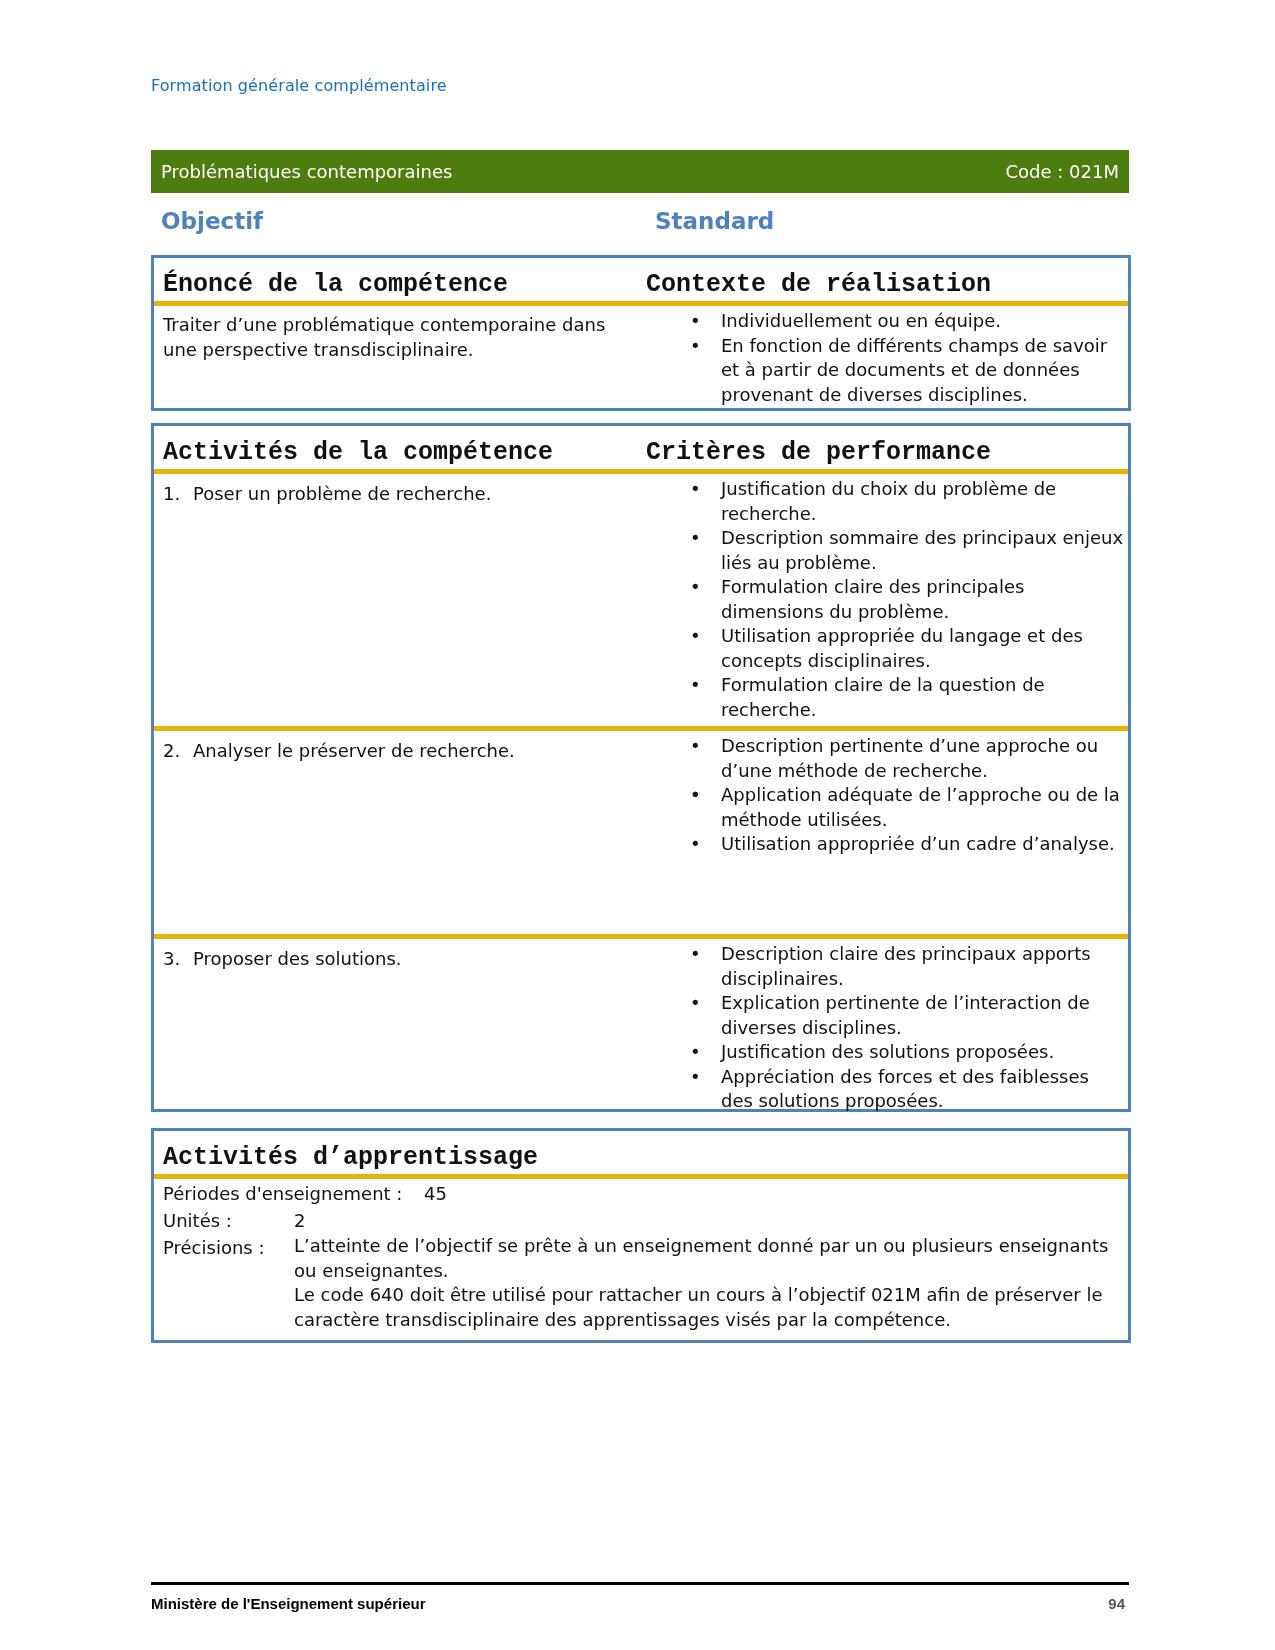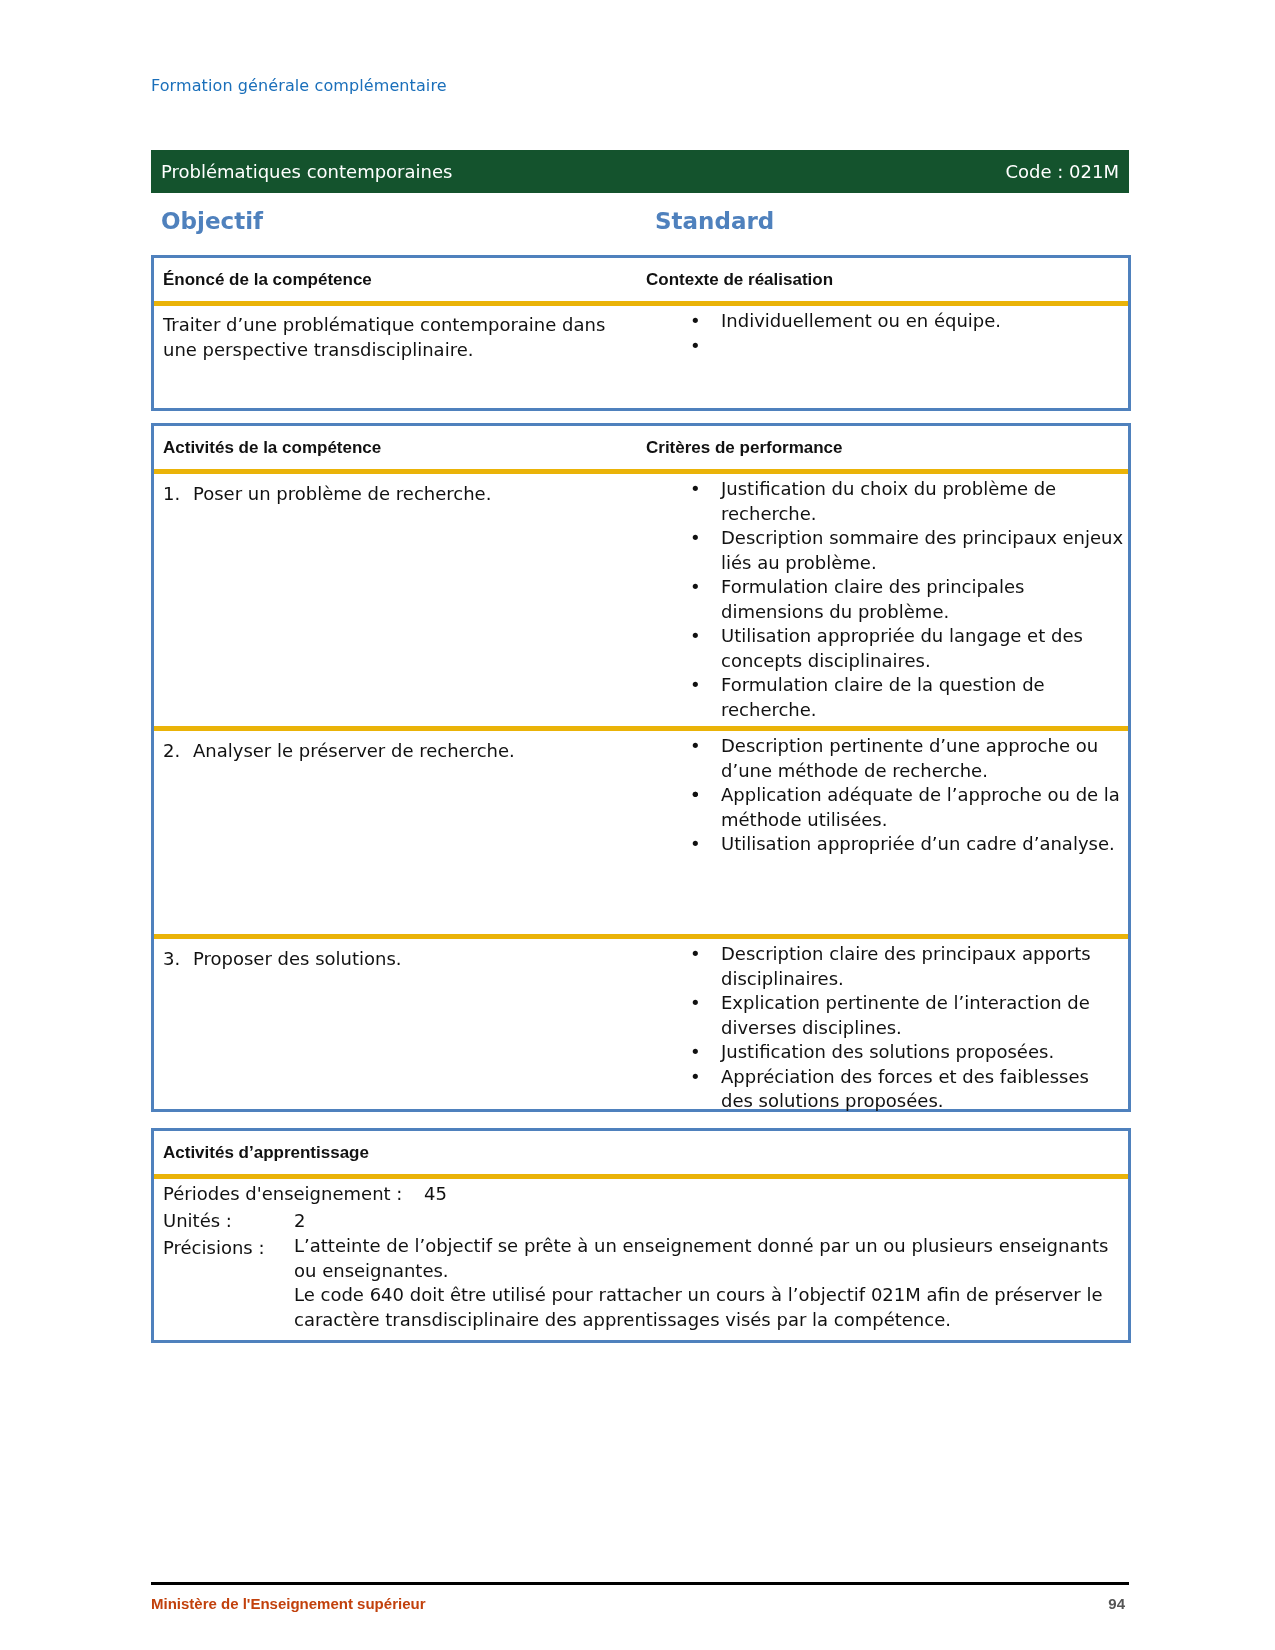--- a/index.html
+++ b/index.html
@@ -1,41 +1,41 @@
 <!DOCTYPE html>
 <html><head>
 <meta charset="utf-8">
 <style>
   html, body { margin: 0; padding: 0; background: #ffffff; }
   body { width: 1275px; height: 1650px; position: relative; font-family: "DejaVu Sans", sans-serif; color: #111; overflow: hidden; }
   .section-label { position: absolute; left: 151px; top: 76px; font-size: 16px; color: #1a6fba; letter-spacing: 0.1px; }
-  .banner { position: absolute; left: 151px; top: 150px; width: 978px; height: 43px; background: #14532d; color: #ffffff; font-size: 18px; }
+  .banner { position: absolute; left: 151px; top: 150px; width: 978px; height: 43px; background: #4d7c0f; color: #ffffff; font-size: 18px; }
   .banner .title { position: absolute; left: 10px; top: 11px; }
   .banner .code { position: absolute; right: 10px; top: 11px; }
   .heading { position: absolute; top: 208px; font-size: 23px; font-weight: bold; color: #4f81bd; }
   .heading.obj { left: 161px; }
   .heading.std { left: 655px; }
 
   .box { position: absolute; left: 151px; width: 974px; border: 3px solid #4f81bd; box-sizing: content-box; }
   .row { position: relative; border-top: 5px solid #eab308; }
   .row.first { border-top: none; }
-  .hdr { height: 43px; font-weight: bold; font-size: 17px; font-family: Liberation Sans, sans-serif; }
+  .hdr { height: 43px; font-weight: bold; font-size: 25px; font-family: Liberation Mono, monospace; }
   .hdr .c1 { position: absolute; left: 9px; top: 12px; }
   .hdr .c2 { position: absolute; left: 492px; top: 12px; }
   .cell-left { position: absolute; left: 9px; top: 6px; width: 460px; font-size: 18px; line-height: 25px; }
   .bullets { margin: 0; padding: 0; list-style: none; position: absolute; left: 530px; top: 3px; width: 440px; font-size: 18px; line-height: 24.5px; }
   .bullets li { position: relative; padding-left: 37px; }
   .bullets li .dot { position: absolute; left: 6px; top: 0; }
   .num { display: inline-block; width: 30px; }
 
   .act { font-size: 18px; line-height: 27px; }
   .act .line { position: absolute; left: 9px; }
   .act .val { position: absolute; }
   .footer-rule { position: absolute; left: 151px; top: 1582px; width: 978px; height: 3px; background: #000; }
-  .footer-left { position: absolute; left: 151px; top: 1595px; font-size: 15px; font-weight: bold; color: #c2410c; font-family: "Liberation Sans", sans-serif; }
+  .footer-left { position: absolute; left: 151px; top: 1595px; font-size: 15px; font-weight: bold; color: #000000; font-family: "Liberation Sans", sans-serif; }
   .footer-right { position: absolute; right: 150px; top: 1595px; font-size: 15px; font-weight: bold; color: #555; font-family: "Liberation Sans", sans-serif; }
 </style>
 </head>
 <body>
 
 <div class="section-label">Formation générale complémentaire</div>
 
 <div class="banner">
   <span class="title">Problématiques contemporaines</span>
   <span class="code">Code : 021M</span>
@@ -46,21 +46,21 @@
 
 <div class="box" style="top:255px; height:150px;">
   <div class="row first hdr">
     <span class="c1">Énoncé de la compétence</span>
     <span class="c2">Contexte de réalisation</span>
   </div>
   <div class="row" style="height:104px;">
     <div class="cell-left">Traiter d’une problématique contemporaine dans une perspective transdisciplinaire.</div>
     <ul class="bullets">
       <li><span class="dot">•</span><span>Individuellement ou en équipe.</span></li>
-      <li><span class="dot">•</span></li>
+      <li><span class="dot">•</span><span>En fonction de différents champs de savoir et à partir de documents et de données provenant de diverses disciplines.</span></li>
     </ul>
   </div>
 </div>
 
 <div class="box" style="top:423px; height:683px;">
   <div class="row first hdr">
     <span class="c1">Activités de la compétence</span>
     <span class="c2">Critères de performance</span>
   </div>
   <div class="row" style="height:252px;">

